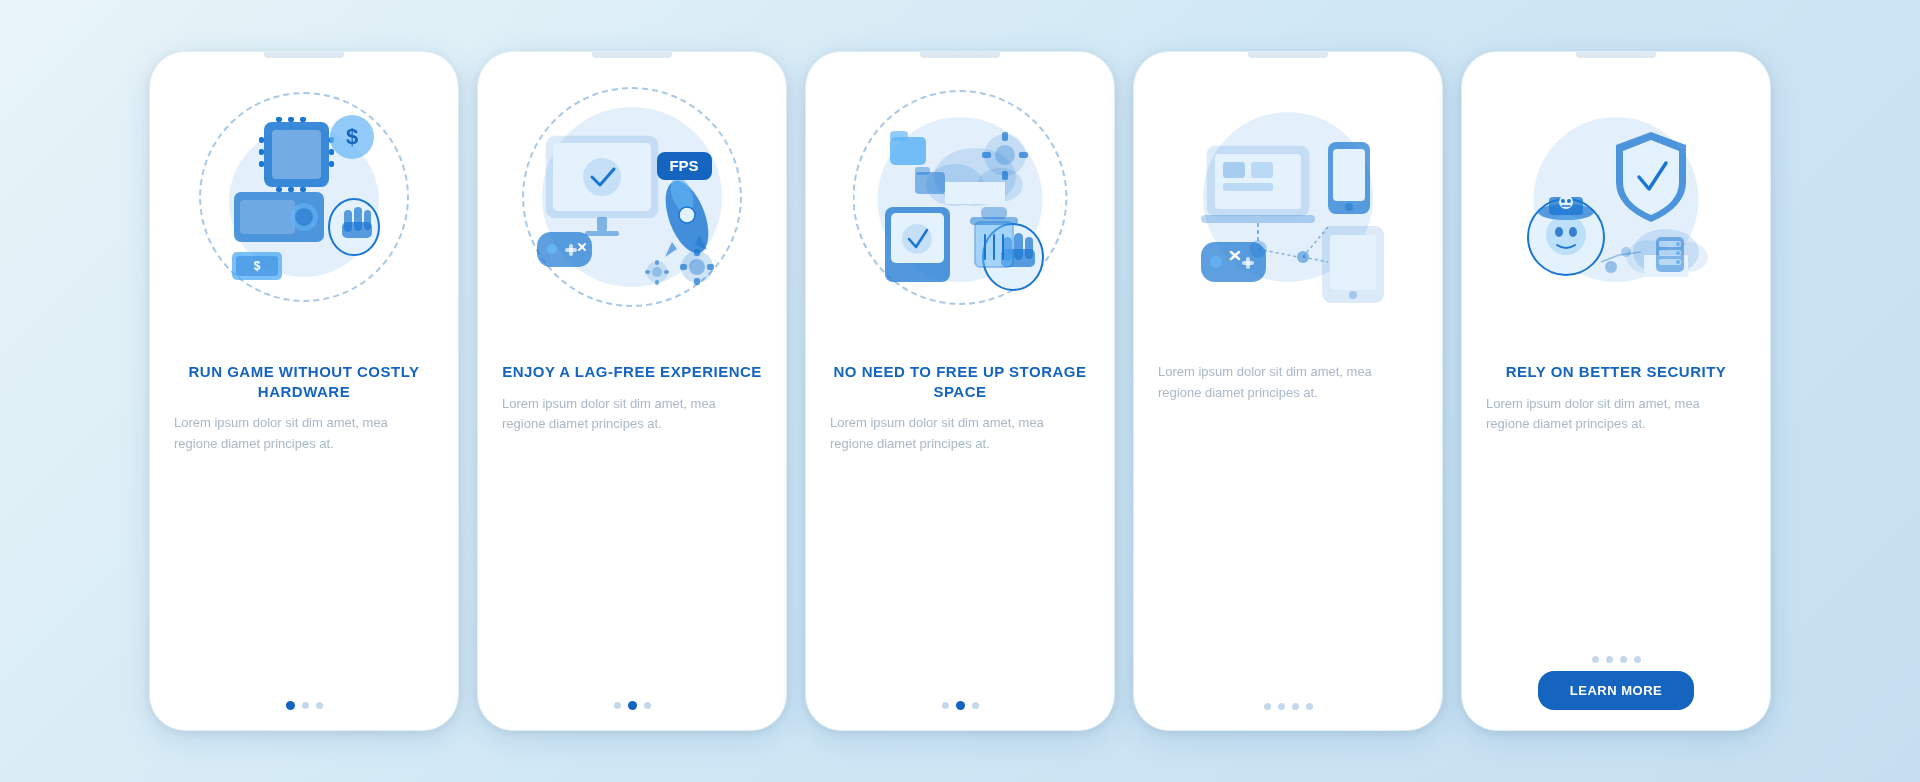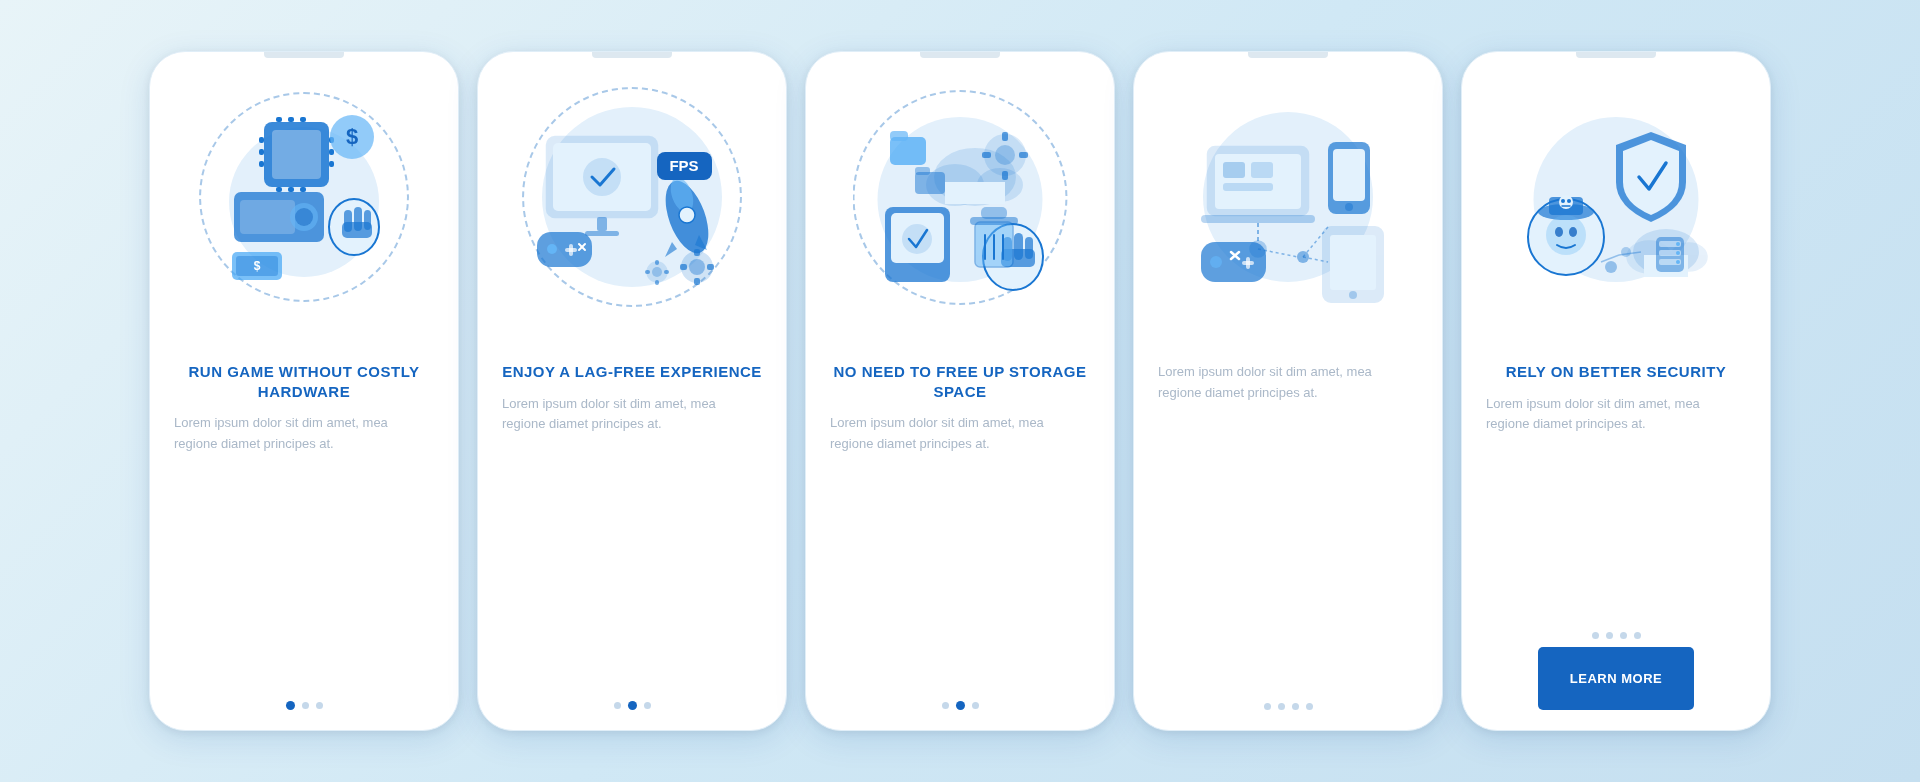--- a/index.html
+++ b/index.html
@@ -103,22 +103,22 @@
     .dot.active {
       background: #1565c0;
       width: 9px;
       height: 9px;
     }
 
     .learn-more-btn {
       background: #1565c0;
       color: #fff;
       border: none;
-      border-radius: 5px;
-      padding: 24px 32px;
+      border-radius: 16px;
+      padding: 12px 32px;
       font-size: 13px;
       font-weight: 700;
       letter-spacing: 0.5px;
       cursor: pointer;
       margin-top: 8px;
     }
 
     
     svg {
       display: block;

